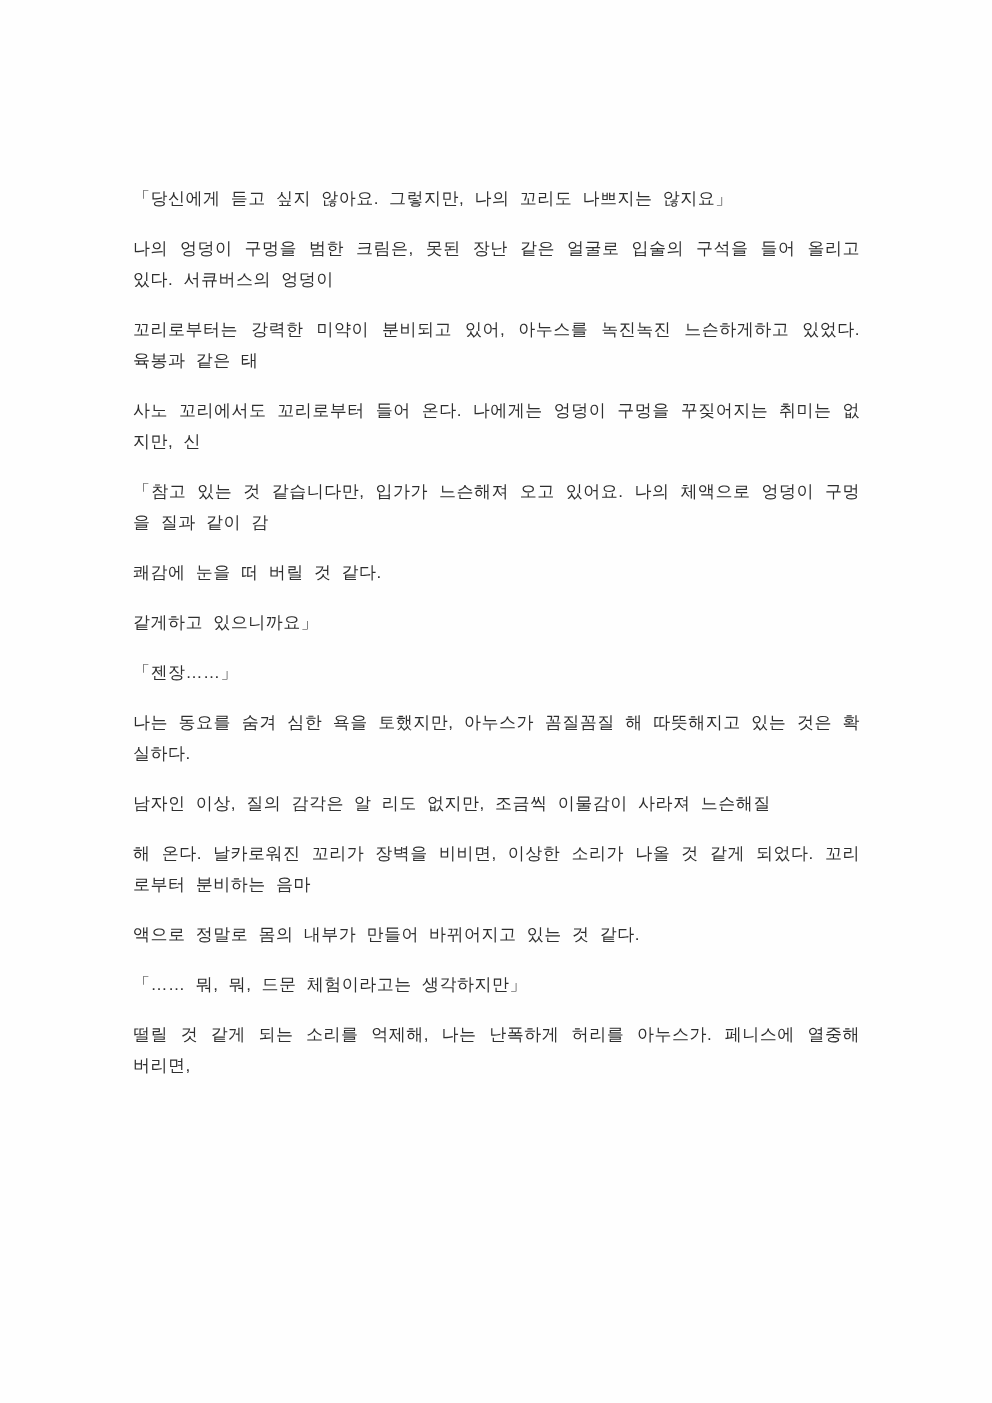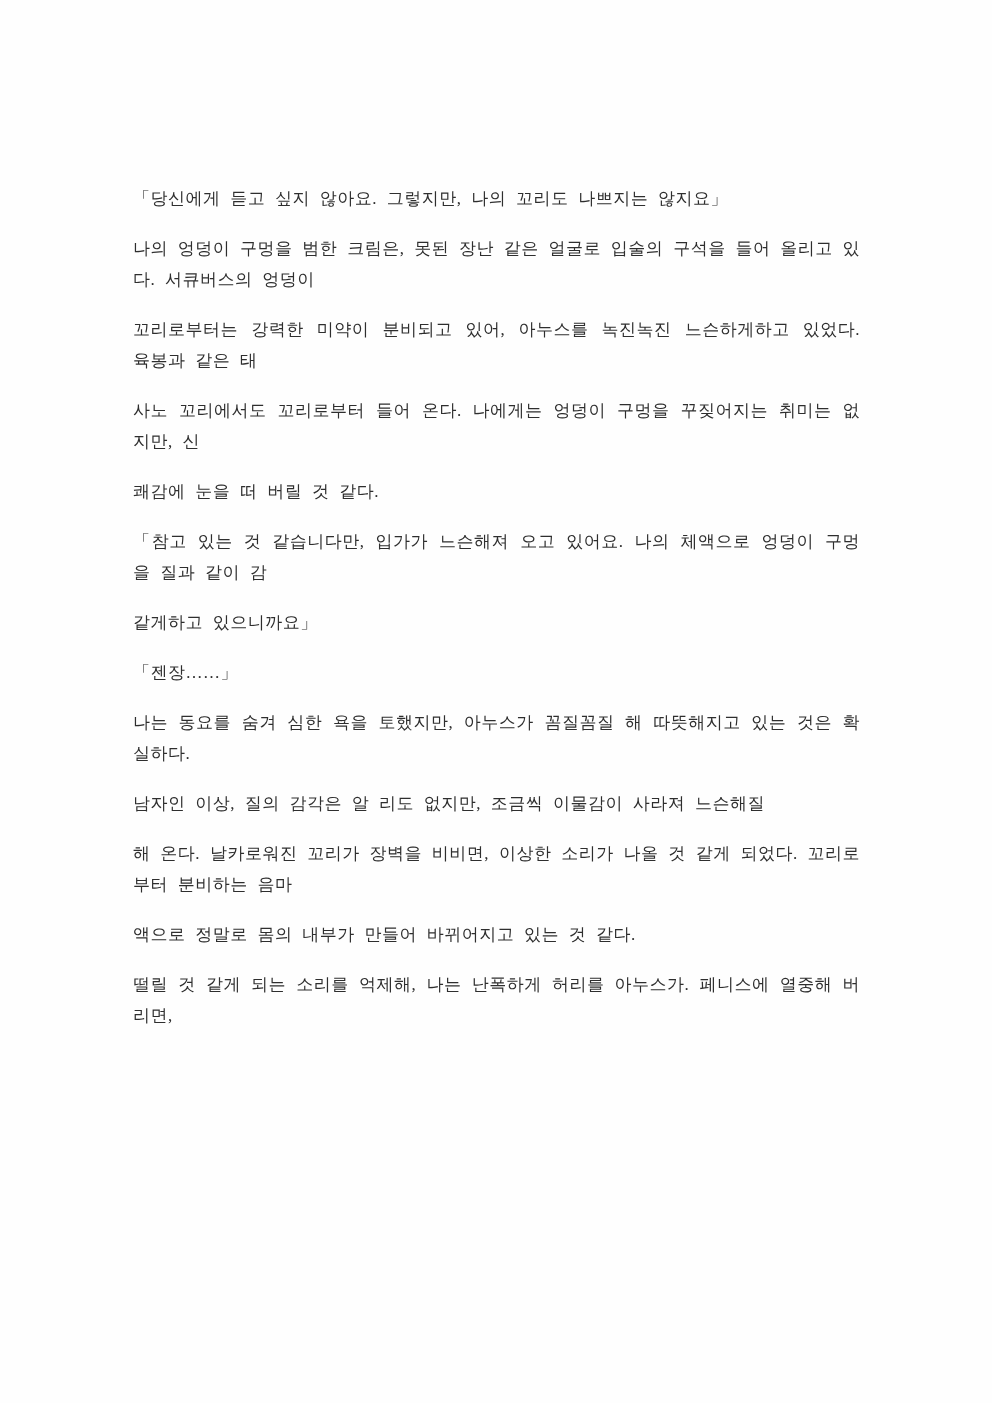--- a/index.html
+++ b/index.html
@@ -11,43 +11,44 @@
     width: 992px;
     height: 1403px;
     overflow: hidden;
   }
   .page {
     box-sizing: border-box;
     width: 992px;
     height: 1403px;
     background: #fefefe;
     padding: 183px 132px 0 133px;
-    font-family: Liberation Serif, serif;
+    font-family: Liberation Sans, sans-serif;
     font-size: 17px;
     line-height: 31px;
     color: #2e2e2e;
   }
   .page p {
     margin: 0 0 19px 0;
     text-align: justify;
     word-spacing: 5px;
     letter-spacing: 0.5px;
     -webkit-font-smoothing: antialiased;
   }
 </style>
 </head>
 <body>
 
 <div class="page">
   <p>「당신에게 듣고 싶지 않아요. 그렇지만, 나의 꼬리도 나쁘지는 않지요」</p>
   <p>나의 엉덩이 구멍을 범한 크림은, 못된 장난 같은 얼굴로 입술의 구석을 들어 올리고 있다. 서큐버스의 엉덩이</p>
   <p>꼬리로부터는 강력한 미약이 분비되고 있어, 아누스를 녹진녹진 느슨하게하고 있었다. 육봉과 같은 태</p>
   <p>사노 꼬리에서도 꼬리로부터 들어 온다. 나에게는 엉덩이 구멍을 꾸짖어지는 취미는 없지만, 신</p>
+  <p>「참고 있는 것 같습니다만, 입가가 느슨해져 오고 있어요. 나의 체액으로 엉덩이 구멍을 질과 같이 감</p>
   <p>쾌감에 눈을 떠 버릴 것 같다.</p>
-  <p>「참고 있는 것 같습니다만, 입가가 느슨해져 오고 있어요. 나의 체액으로 엉덩이 구멍을 질과 같이 감</p>
   <p>같게하고 있으니까요」</p>
   <p>「젠장……」</p>
   <p>나는 동요를 숨겨 심한 욕을 토했지만, 아누스가 꼼질꼼질 해 따뜻해지고 있는 것은 확실하다.</p>
   <p>남자인 이상, 질의 감각은 알 리도 없지만, 조금씩 이물감이 사라져 느슨해질</p>
   <p>해 온다. 날카로워진 꼬리가 장벽을 비비면, 이상한 소리가 나올 것 같게 되었다. 꼬리로부터 분비하는 음마</p>
   <p>액으로 정말로 몸의 내부가 만들어 바뀌어지고 있는 것 같다.</p>
+  <p>「…… 뭐, 뭐, 드문 체험이라고는 생각하지만」</p>
   <p>떨릴 것 같게 되는 소리를 억제해, 나는 난폭하게 허리를 아누스가. 페니스에 열중해 버리면,</p>
 </div>
 
 </body></html>

